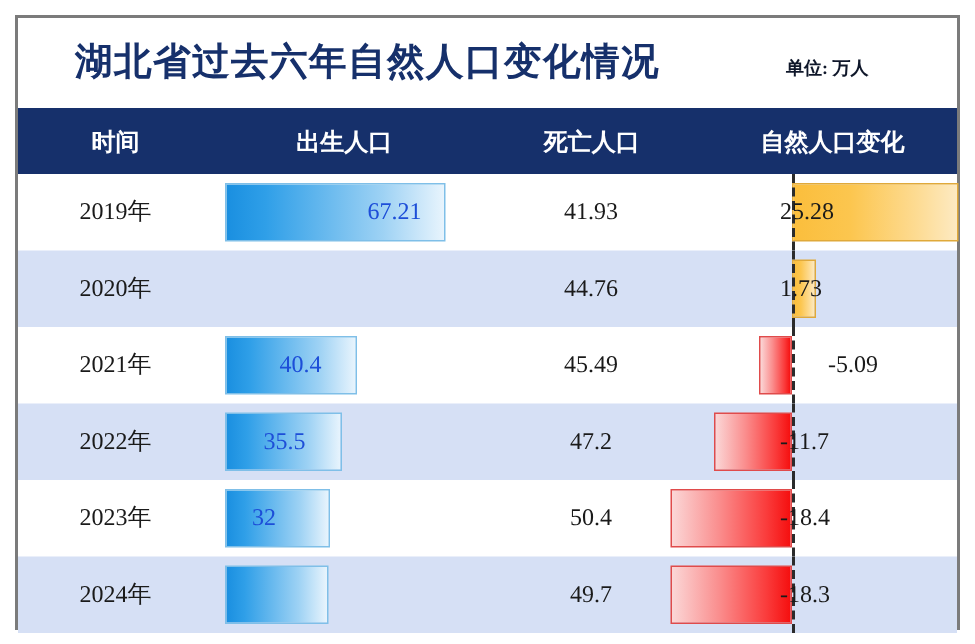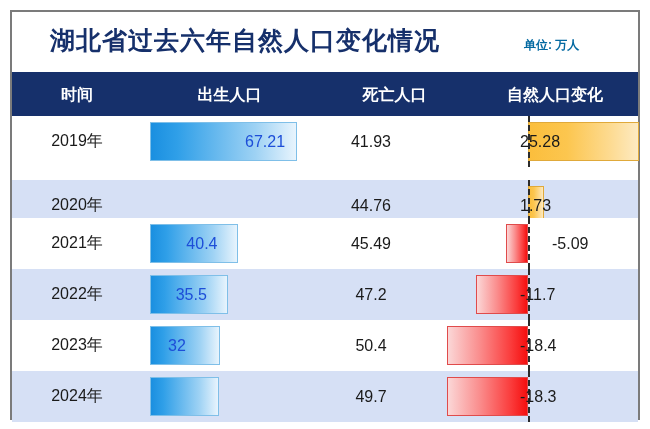--- a/index.html
+++ b/index.html
@@ -2,21 +2,21 @@
 <html><head>
 <meta charset="utf-8">
 <style>
   html,body{margin:0;padding:0;}
   body{
     width:650px;height:429px;
     background:#ffffff;
     font-family:"Liberation Sans","DejaVu Sans",sans-serif;
     overflow:hidden;
   }
-  #stage{position:relative;width:524px;height:429px;}
+  #stage{position:relative;width:524px;height:429px;font-family:Liberation Serif, serif;}
 
   
   .card{
     position:absolute;left:10px;top:10px;
     width:630px;height:410px;
     border:2px solid #7b7b7b;
     box-sizing:border-box;
     background:#ffffff;
   }
 
@@ -28,21 +28,21 @@
     box-sizing:border-box;
   }
   .title-main{
     position:absolute;left:38px;top:12px;
     font-size:25px;font-weight:bold;color:#16306b;
     letter-spacing:1px;
     white-space:nowrap;
   }
   .title-unit{
     position:absolute;left:512px;top:25px;
-    font-size:12px;font-weight:bold;color:#0369a1;
+    font-size:12px;font-weight:bold;color:#0f172a;
     white-space:nowrap;
   }
 
   
   .head-row{
     position:absolute;left:0;top:62px;right:0;height:42px;
     background:#16306b;
   }
   .head-cell{
     position:absolute;top:0;height:42px;
@@ -78,21 +78,21 @@
     box-sizing:border-box;
   }
   .birth-val{
     position:absolute;top:0;height:51px;
     display:flex;align-items:center;
     font-size:16px;color:#1d4ed8;white-space:nowrap;
   }
 
   
   .death-val{
-    position:absolute;left:293px;top:0;width:132px;height:51px;
+    position:absolute;left:316px;top:0;width:132px;height:51px;
     display:flex;align-items:center;justify-content:center;
     font-size:16px;color:#1a1a1a;white-space:nowrap;
   }
 
   
   .nat-zone{position:absolute;left:0;top:0;right:0;height:51px;}
   .zero-line{
     position:absolute;left:516px;top:0;width:0;height:51px;
     border-left:2px dashed #2b2b2b;
   }
@@ -136,21 +136,21 @@
             <div class="birth-bar" style="width: 147px;"></div>
             <div class="birth-val" style="left: 95px;">67.21</div>
           </div>
           <div class="death-val">41.93</div>
           <div class="nat-zone">
             <div class="nat-bar pos" style="left: 516px; width: 111px;"></div>
             <div class="zero-line"></div>
             <div class="nat-val" style="left: 508px;">25.28</div>
           </div>
         </div>
-        <div class="row even" style="top: 51px; margin-top: 13px;">
+        <div class="row even" style="top: 51px;">
           <div class="year">2020年</div>
           <div class="death-val">44.76</div>
           <div class="nat-zone">
             <div class="nat-bar pos" style="left: 516px; width: 15.6313px;"></div>
             <div class="zero-line"></div>
             <div class="nat-val" style="left: 508px;">1.73</div>
           </div>
         </div>
         <div class="row odd" style="top: 102px;">
           <div class="year">2021年</div>

